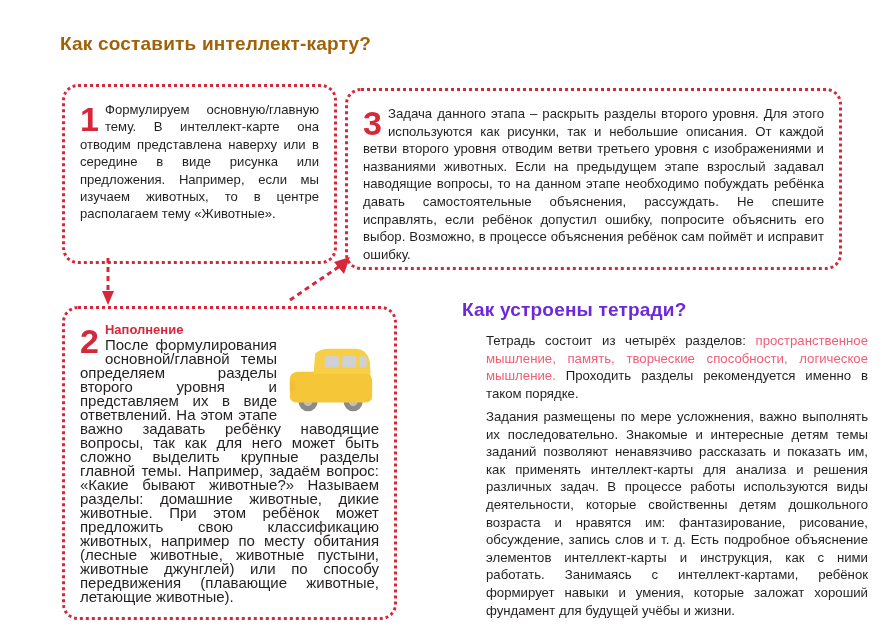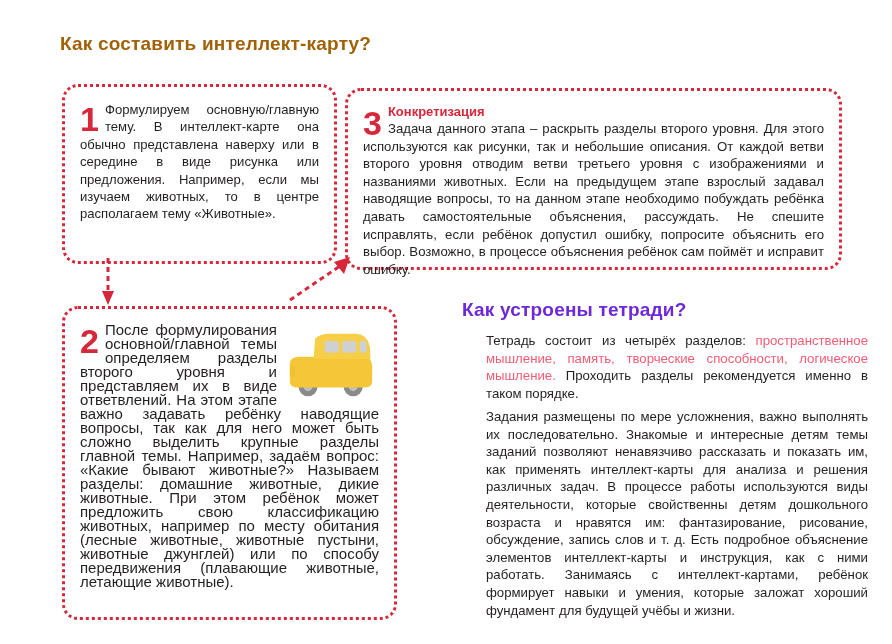--- a/index.html
+++ b/index.html
@@ -136,38 +136,38 @@
 </style>
 </head>
 <body>
 
 <div class="page-heading" id="main-heading">Как составить интеллект-карту?</div>
 
 <div class="dotted-box" id="box-1">
   <div class="box-inner">
     <span class="step-num">1</span>
     <div class="body-text">
-      <b>Формулируем основную/главную тему.</b><span> В интеллект-карте она обычно представлена наверху или в середине в виде рисунка или предложения. Например, если мы изучаем животных, то в центре располагаем тему «Животные».</span>
+      <b>Формулируем основную/главную тему.</b><span> В интеллект-карте она отводим представлена наверху или в середине в виде рисунка или предложения. Например, если мы изучаем животных, то в центре располагаем тему «Животные».</span>
     </div>
   </div>
 </div>
 
 <div class="dotted-box" id="box-3">
   <div class="box-inner">
     <span class="step-num">3</span>
-    <span class="step-label">Конкретизация</span>
     <div class="body-text box3-text">
       <b>Задача данного этапа – раскрыть разделы второго уровня.</b><span> Для этого используются как рисунки, так и небольшие описания. От каждой ветви второго уровня отводим ветви третьего уровня с изображениями и названиями животных. Если на предыдущем этапе взрослый задавал наводящие вопросы, то на данном этапе необходимо побуждать ребёнка давать самостоятельные объяснения, рассуждать. Не спешите исправлять, если ребёнок допустил ошибку, попросите объяснить его выбор. Возможно, в процессе объяснения ребёнок сам поймёт и исправит ошибку.</span>
     </div>
   </div>
 </div>
 
 <div class="dotted-box" id="box-2">
   <div class="box-inner">
     <span class="step-num">2</span>
+    <span class="step-label">Наполнение</span>
 
     <div class="body-text box2-text">
       <svg class="car-float" viewBox="0 0 120 96">
 
         <circle cx="31" cy="73" r="12" fill="#8a8a8a"></circle>
         <circle cx="31" cy="73" r="5.5" fill="#bfbfbf"></circle>
         <circle cx="88" cy="73" r="12" fill="#8a8a8a"></circle>
         <circle cx="88" cy="73" r="5.5" fill="#bfbfbf"></circle>
 
         <path d="M8 44 Q8 36 18 35 L102 35 Q112 36 112 48 L112 66 Q112 74 102 74 L18 74 Q8 74 8 66 Z" fill="#f5c738"></path>

